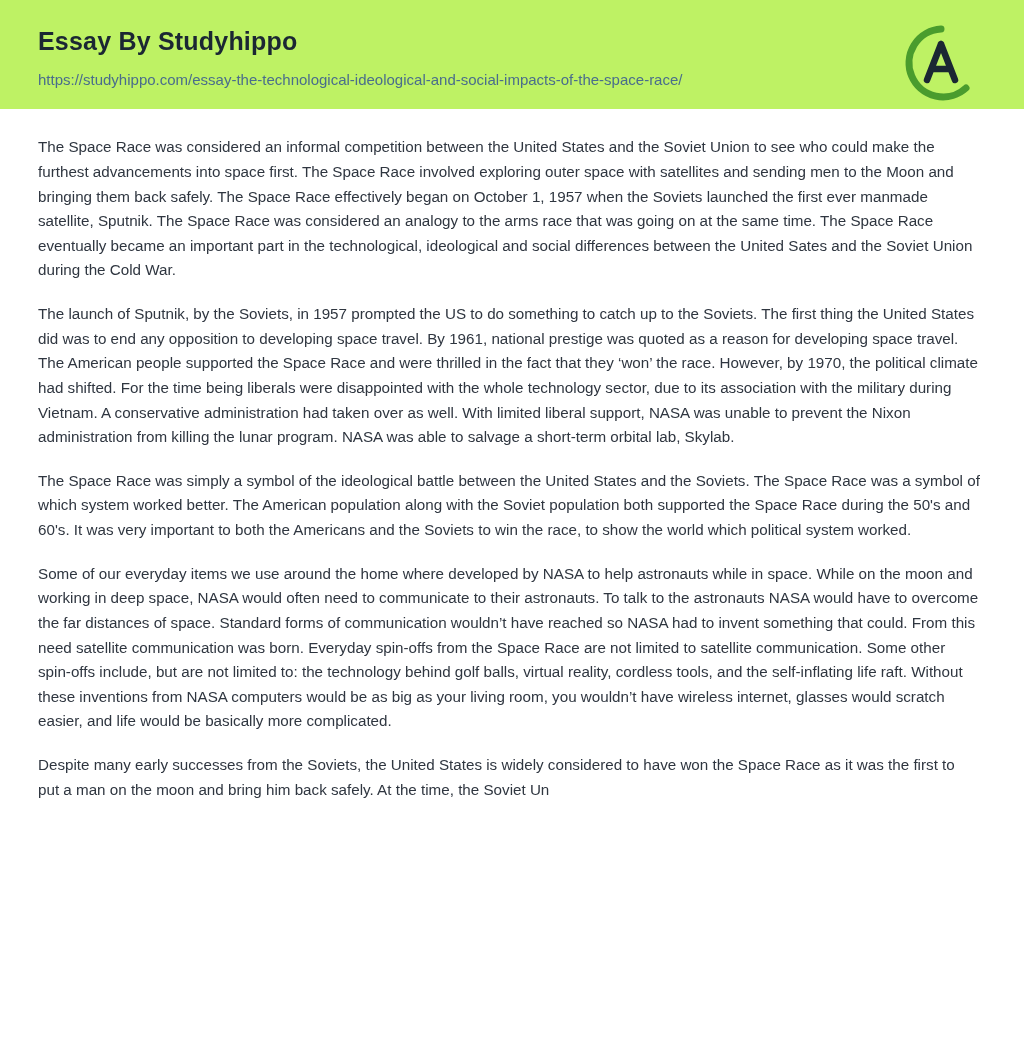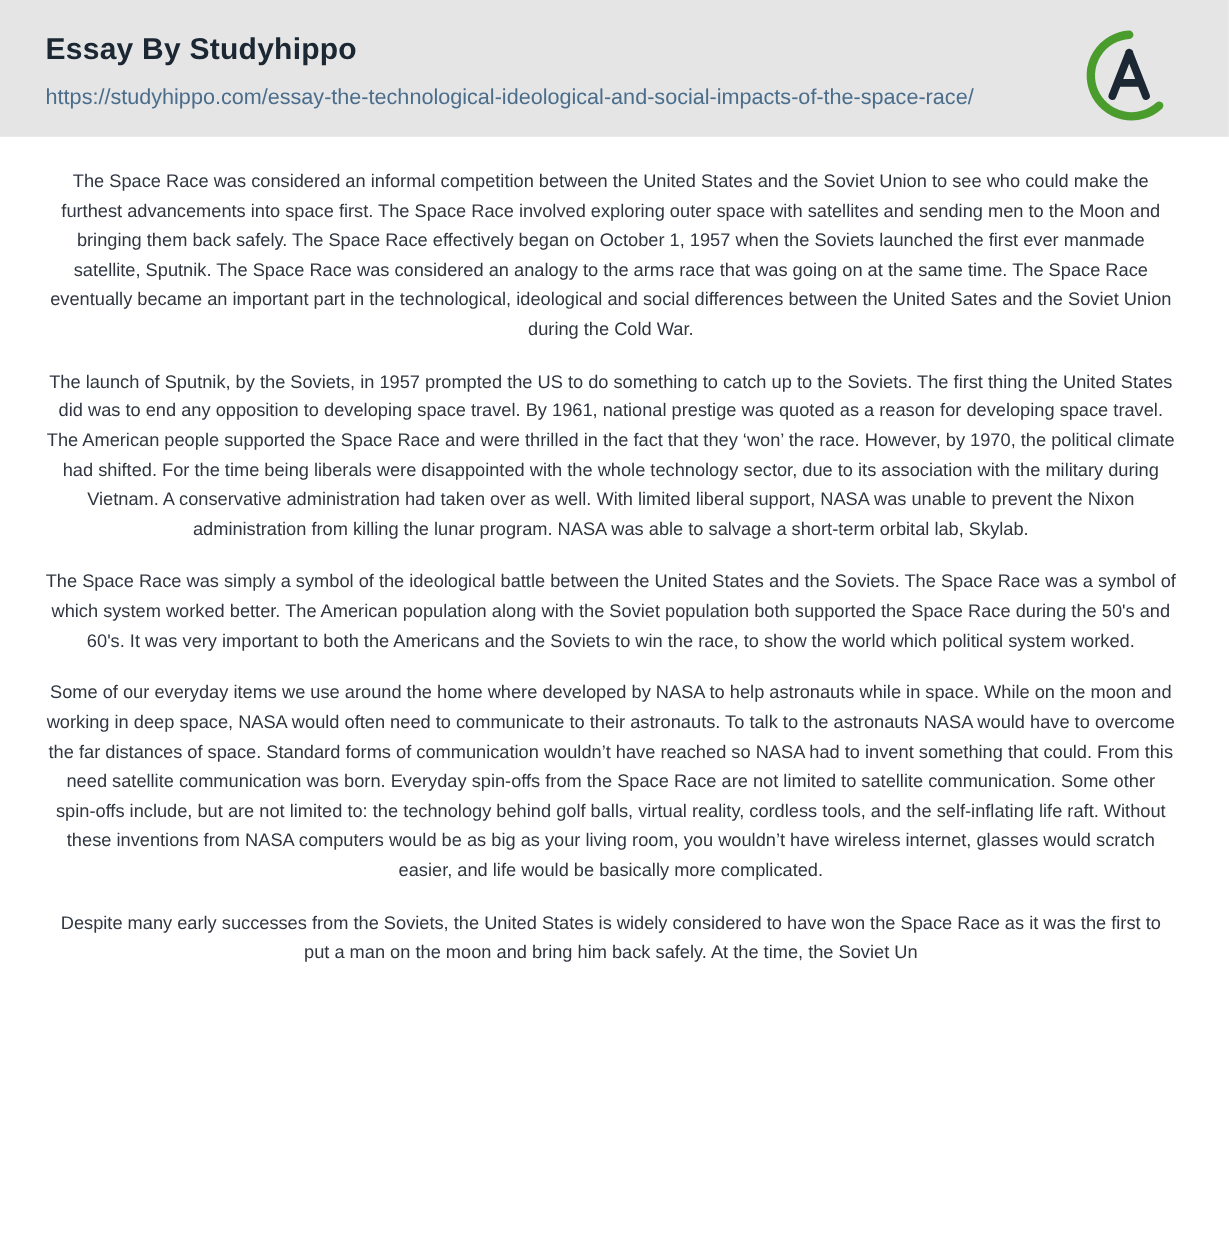--- a/index.html
+++ b/index.html
@@ -15,36 +15,36 @@
     overflow: hidden;
   }
   .page {
     width: 1024px;
     height: 1042px;
     position: relative;
     background: #ffffff;
   }
   
   .header {
-    background: #e5e5e5;
+    background: #bef264;
     padding: 26px 38px 18px 38px;
     position: relative;
     min-height: 100px;
     box-sizing: border-box;
   }
   .brand {
     font-size: 25px;
     font-weight: bold;
     color: #1b2733;
     letter-spacing: 0.2px;
     line-height: 1.2;
     margin: 0 0 12px 0;
   }
   .source-url {
-    font-size: 18px;
+    font-size: 15px;
     color: #4a6d8c;
     line-height: 1.55;
     max-width: 790px;
     word-break: break-word;
   }
   .logo-wrap {
     position: absolute;
     right: 42px;
     top: 22px;
     width: 82px;
@@ -64,21 +64,21 @@
     color: #1b2733;
     line-height: 1.22;
     margin: 0 0 18px 0;
     letter-spacing: -0.2px;
   }
   .para {
     font-size: 15.2px;
     line-height: 1.62;
     color: #2f3640;
     margin: 0 0 19px 0;
-    text-align: center;
+    text-align: left;
   }
   .para:last-child {
     margin-bottom: 0;
   }
 </style>
 </head>
 <body>
 
 <div class="page">
 

